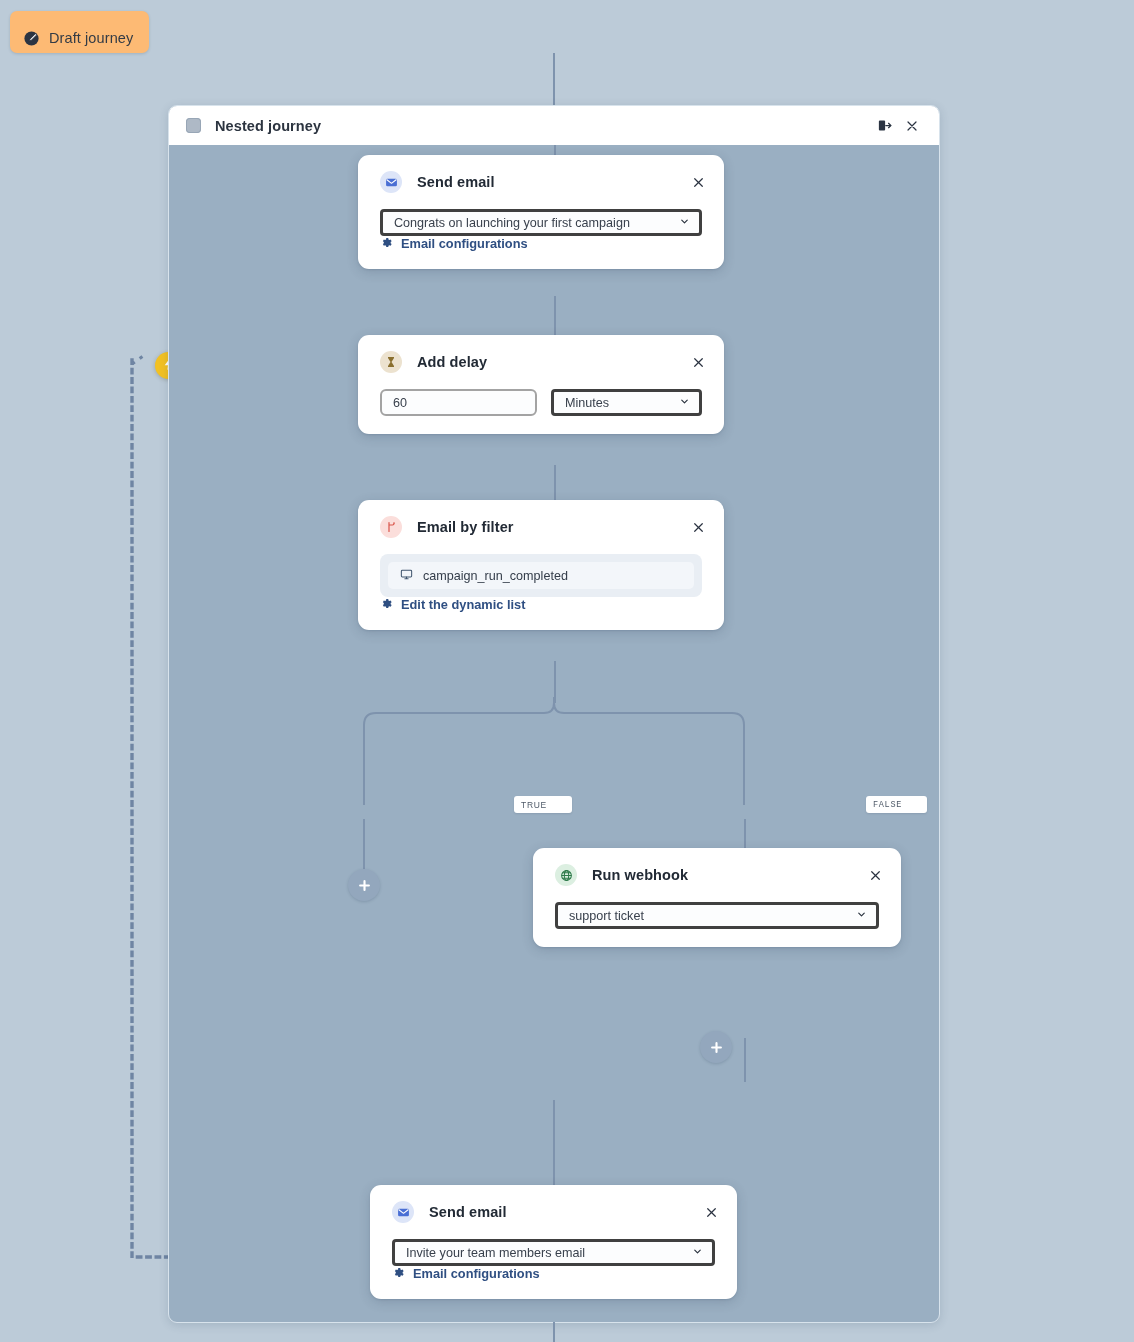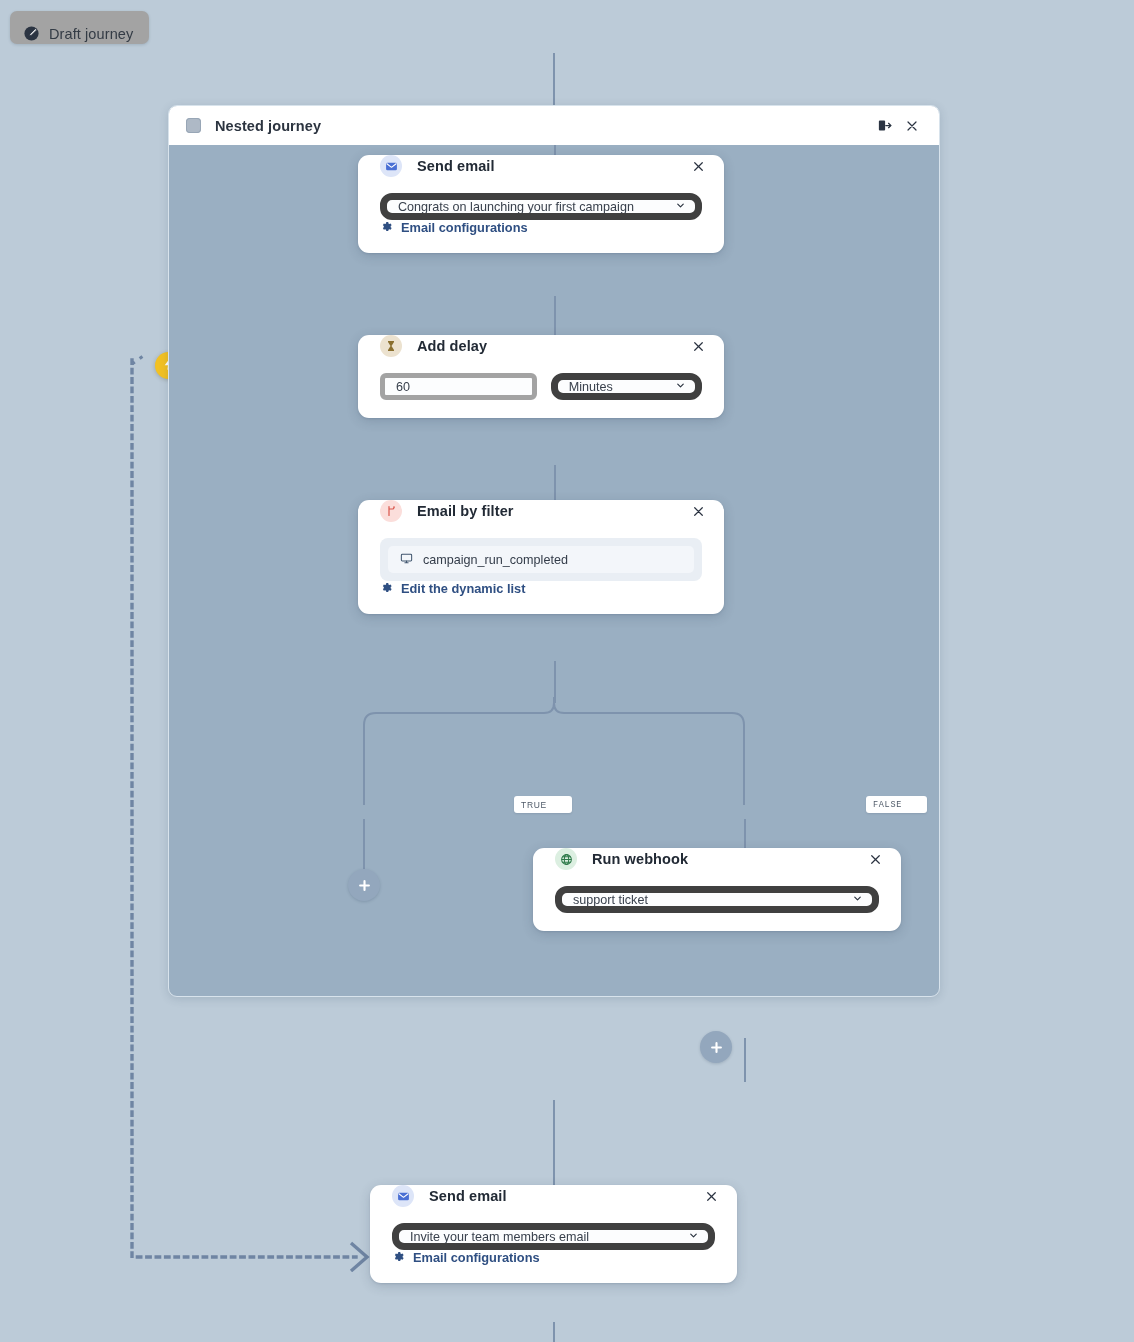--- a/index.html
+++ b/index.html
@@ -7,35 +7,35 @@
     width: 1134px; height: 1342px;
     background: #bccbd8;
     font-family: "Liberation Sans", sans-serif;
     overflow: hidden;
   }
   #stage { position: relative; width: 1134px; height: 1342px; }
 
   
   .draft-pill {
     position: absolute; left: 10px; top: 11px;
-    height: 33px; display: flex; align-items: center; gap: 9px;
-    background: #a3a3a3; border-radius: 7px; padding: 12px 16px 0 13px;
+    height: 42px; display: flex; align-items: center; gap: 9px;
+    background: #fdba74; border-radius: 7px; padding: 12px 16px 0 13px;
     box-shadow: 0 1px 3px rgba(40,60,80,.18);
   }
   .draft-pill .label { font-size: 14.5px; color: #333b45; letter-spacing: .1px; }
   .draft-icon { width: 17px; height: 17px; display: block; }
 
   
   .vline { position: absolute; width: 2px; background: #7e93ad; }
   .svgline { position: absolute; }
 
   
   .nested-panel {
     position: absolute; left: 168px; top: 105px;
-    width: 772px; height: 892px;
+    width: 772px; height: 1218px;
     background: #9aafc2;
     border-radius: 9px;
     border: 1px solid #d8e3ec;
     box-shadow: 0 2px 10px rgba(40,60,85,.16);
     overflow: visible;
   }
   .nested-head {
     position: absolute; left: 0; top: 0; width: 100%; height: 39px;
     background: #ffffff; border-radius: 8px 8px 0 0;
     display: flex; align-items: center; padding: 0 16px 0 17px;
@@ -48,47 +48,47 @@
   .nested-head .title { font-size: 14.5px; font-weight: 700; color: #2c3440; letter-spacing: .1px; }
   .nested-head .spacer { flex: 1 1 auto; }
   .head-btn { width: 22px; height: 22px; display: flex; align-items: center; justify-content: center; cursor: pointer; }
   .nested-body { position: absolute; left: 0; top: 39px; right: 0; bottom: 0; border-radius: 0 0 8px 8px; }
 
   
   .card {
     position: absolute; background: #ffffff; border-radius: 11px;
     box-shadow: 0 3px 12px rgba(35,55,80,.19), 0 1px 2px rgba(35,55,80,.12);
   }
-  .card-head { display: flex; align-items: center; padding: 0 16px 0 22px; }
+  .card-head { display: flex; align-items: center; padding: 16px 16px 0 22px; }
   .node-icon {
     width: 22px; height: 22px; border-radius: 50%;
     display: flex; align-items: center; justify-content: center;
     flex: 0 0 auto; margin-right: 15px;
   }
   .node-icon.email { background: #dde5f8; }
   .node-icon.delay { background: #ece2cf; }
   .node-icon.branch { background: #fbdedb; }
   .node-icon.webhook { background: #dcefe1; }
   .card-title { font-size: 14.5px; font-weight: 700; color: #222a35; letter-spacing: .1px; }
   .card-head .spacer { flex: 1 1 auto; }
   .x-btn {
     width: 20px; height: 20px; display: flex; align-items: center; justify-content: center;
     cursor: pointer; color: #2a3240;
   }
   .card-body { padding: 16px 22px 18px 22px; }
 
   .select {
-    position: relative; height: 27px; border: 7px solid #404040; border-radius: 12px;
+    position: relative; height: 27px; border: 3px solid #404040; border-radius: 4px;
     background: #fcfdfe; display: flex; align-items: center;
     padding: 0 28px 0 11px; font-size: 12.6px; color: #39414d;
     white-space: nowrap; overflow: hidden;
   }
   .select .chev { position: absolute; right: 9px; top: 50%; transform: translateY(-50%); }
   .textinput {
-    height: 27px; border: 5px solid #a3a3a3; border-radius: 6px; background: #fcfdfe;
+    height: 27px; border: 2px solid #a3a3a3; border-radius: 6px; background: #fcfdfe;
     display: flex; align-items: center; padding: 0 11px; font-size: 12.6px; color: #39414d;
   }
   .row2 { display: flex; gap: 14px; }
 
   .cfg-link {
     display: flex; align-items: center; gap: 9px; 
     font-size: 12.8px; font-weight: 700; color: #2f4f82; cursor: pointer;
   }
 
   .chip-wrap { background: #e9eef4; border-radius: 8px; padding: 8px; }

